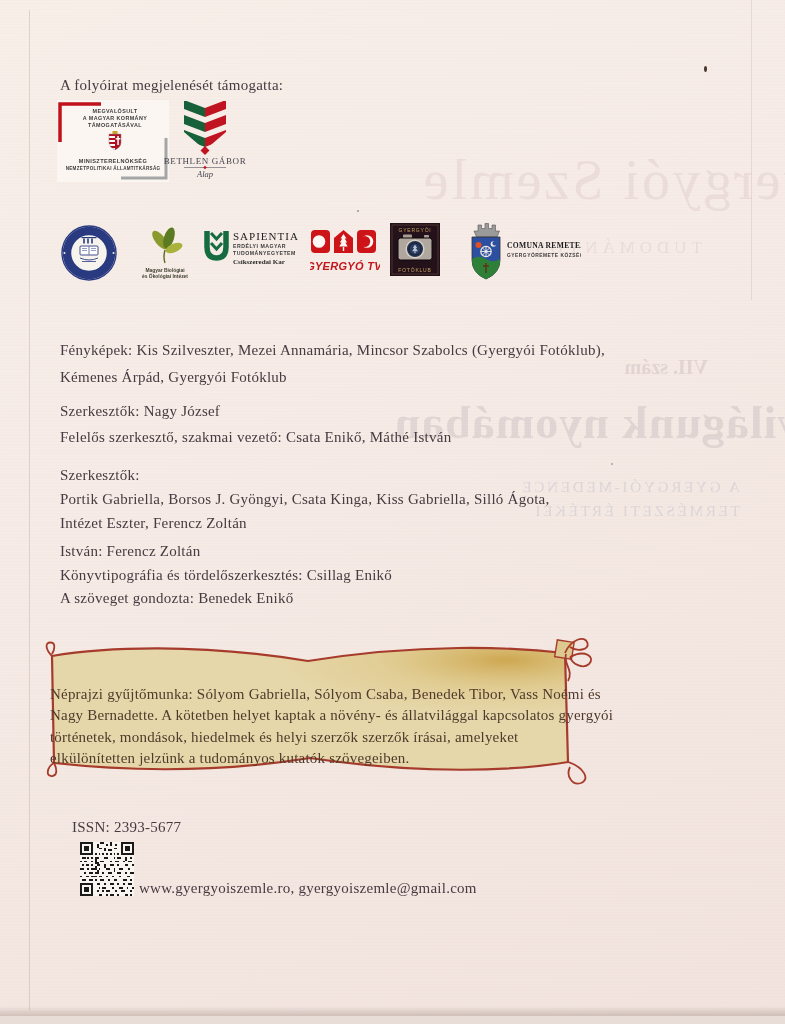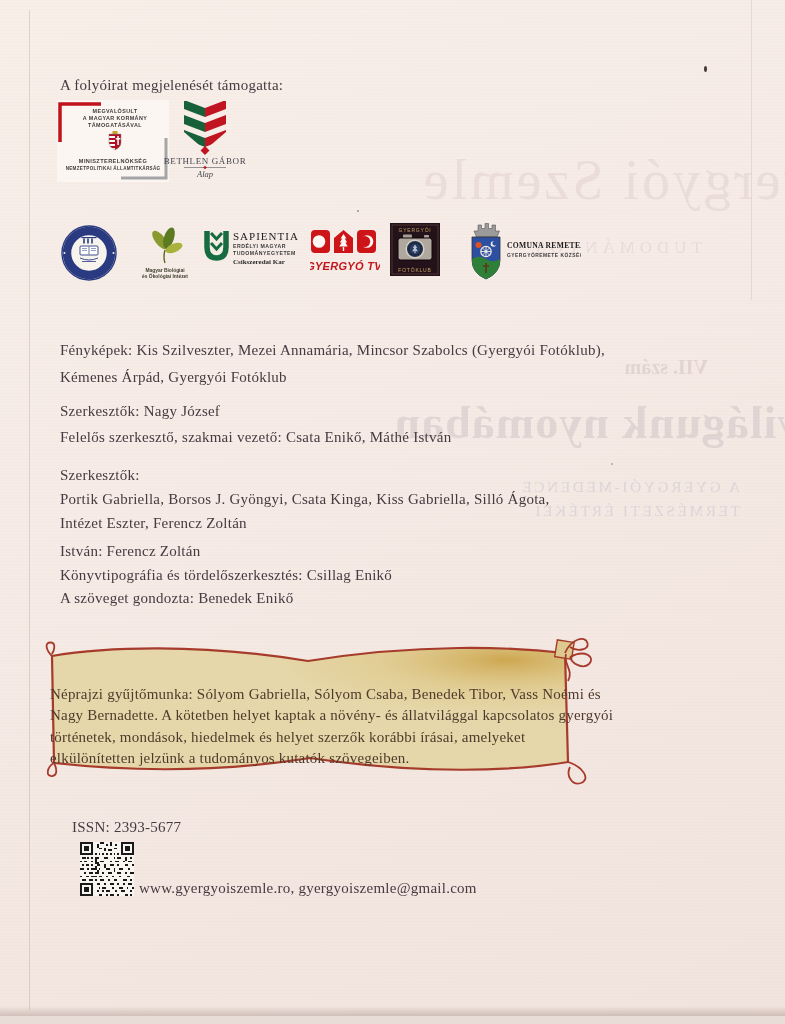--- a/index.html
+++ b/index.html
@@ -216,21 +216,21 @@
     <g stroke="#a63b2b" stroke-width="1.8" fill="none">
       <path d="M8 20 C2 14 0 6 7 6.5 C12 7 10.5 14 8 18"></path>
       <path d="M10 127 C3 131 1 141 8.5 140 C14 139 12.5 132 10.5 128"></path>
       <rect x="512" y="5" width="17" height="17" transform="rotate(9 520 13)" fill="#ddc98f" stroke-width="1.4"></rect>
       <path d="M521 17 C527 3 541 -1 543.5 7 C545.5 14 533 16 526 11"></path>
       <path d="M526 21 C541 13 552 21 545 28 C539 33.5 528 28 526 21"></path>
       <path d="M524 45 C530 34 519 28 522 18"></path>
       <path d="M524 126 C539 131 547 143 537 147 C528.5 150 521.5 140 526 131"></path>
     </g>
   </svg>
-  <div class="note-text"><span>Néprajzi gyűjtőmunka: Sólyom Gabriella, Sólyom Csaba, Benedek Tibor, Vass Noémi és</span><br><span>Nagy Bernadette. A kötetben helyet kaptak a növény- és állatvilággal kapcsolatos gyergyói</span><br><span>történetek, mondások, hiedelmek és helyet szerzők korábbi írásai, amelyeket</span><br><span>elkülönítetten jelzünk a tudományos kutatók szövegeiben.</span></div>
+  <div class="note-text"><span>Néprajzi gyűjtőmunka: Sólyom Gabriella, Sólyom Csaba, Benedek Tibor, Vass Noémi és</span><br><span>Nagy Bernadette. A kötetben helyet kaptak a növény- és állatvilággal kapcsolatos gyergyói</span><br><span>történetek, mondások, hiedelmek és helyi szerzők szerzők írásai, amelyeket</span><br><span>elkülönítetten jelzünk a tudományos kutatók szövegeiben.</span></div>
 
   <div class="txt" style="left:72px;top:814px">ISSN: 2393-5677</div>
 
   <svg class="logo" style="left:80px;top:842px" width="54" height="54" viewBox="0 0 29 29" shape-rendering="crispEdges">
     <rect x="0" y="0" width="29" height="29" fill="#f8f4ef"></rect>
     <g fill="#1a1a1a">
       <path d="M0 0 h7 v7 h-7 z M1 1 v5 h5 v-5 z" fill-rule="evenodd"></path>
       <rect x="2" y="2" width="3" height="3"></rect>
       <path d="M22 0 h7 v7 h-7 z M23 1 v5 h5 v-5 z" fill-rule="evenodd"></path>
       <rect x="24" y="2" width="3" height="3"></rect>

